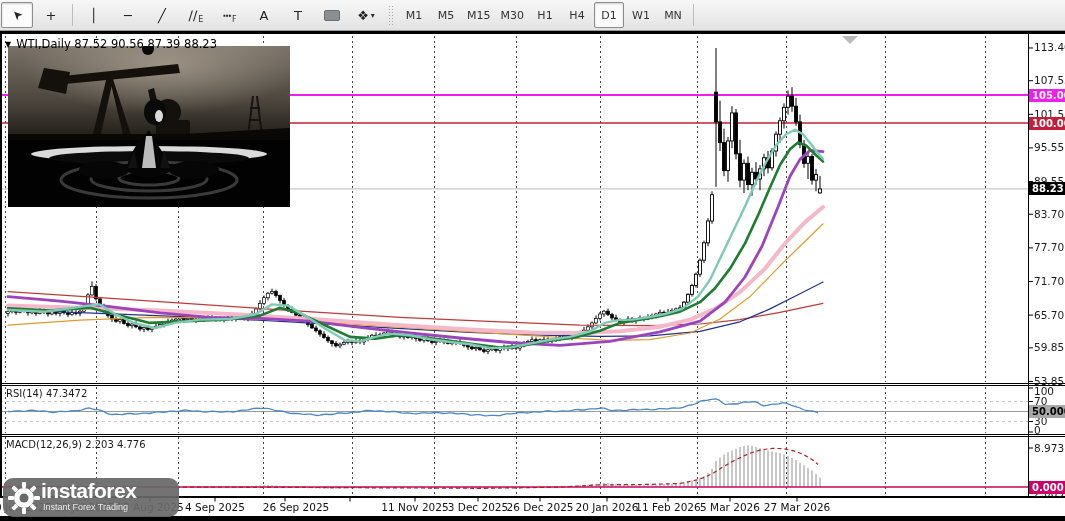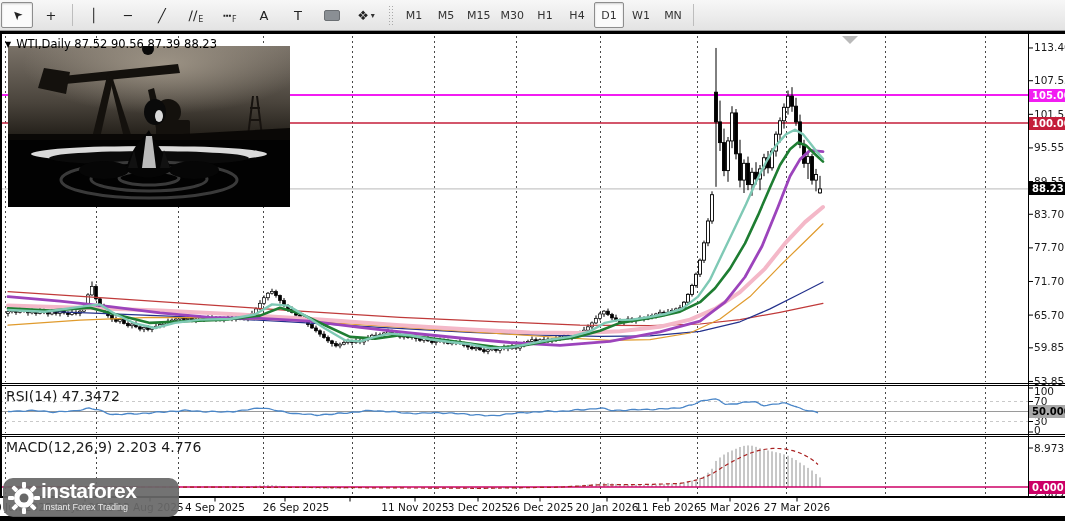--- a/index.html
+++ b/index.html
@@ -16,21 +16,21 @@
   .tb-btn .caret{font-size:8px;color:#333;margin-left:2px;}
   .tb-btn .rot{display:inline-block;transform:rotate(-135deg);font-size:12px;}
   .tb-btn .rect-glyph{width:14px;height:9px;background:#8a8f94;border:1px solid #6b6f73;border-radius:2px;}
   .tb-btn.tf{font-size:11px;color:#333;min-width:22px;}
   .tb-sep{width:1px;height:22px;background:#bdbdbd;margin:0 4px;}
   .tb-grip{width:5px;height:20px;margin:0 5px;background-image:radial-gradient(#a9a9a9 35%,transparent 40%);
            background-size:3px 3px;}
   
   #chart-title{position:absolute;left:5px;top:37px;z-index:12;font-size:11.5px;color:#000;display:flex;align-items:center;gap:5px;}
   #chart-title .tri{font-size:8px;color:#000;}
-  .ind-label{position:absolute;left:6px;z-index:12;font-size:14px;color:#1a1a1a;}
+  .ind-label{position:absolute;left:6px;z-index:12;font-size:10px;color:#1a1a1a;}
   #rsi-label{top:388px;}
   #macd-label{top:439px;}
   #oil-photo{position:absolute;left:8px;top:46px;width:282px;height:161px;z-index:10;}
   #logo-box{position:absolute;left:3px;top:478px;width:176px;height:39px;z-index:20;
             background:rgba(104,104,104,.93);border-radius:10px;display:flex;align-items:flex-start;padding:2px 4px;box-sizing:border-box;}
   #logo-text{color:#fff;font-family:"Liberation Sans",sans-serif;}
   #logo-brand{font-size:21px;font-weight:bold;letter-spacing:-.5px;line-height:22px;}
   #logo-tagline{font-size:9px;color:#e8e8e8;margin-left:2px;}
   
   .tick-label{position:absolute;left:1034px;font-size:10.5px;color:#1a1a1a;z-index:6;}

